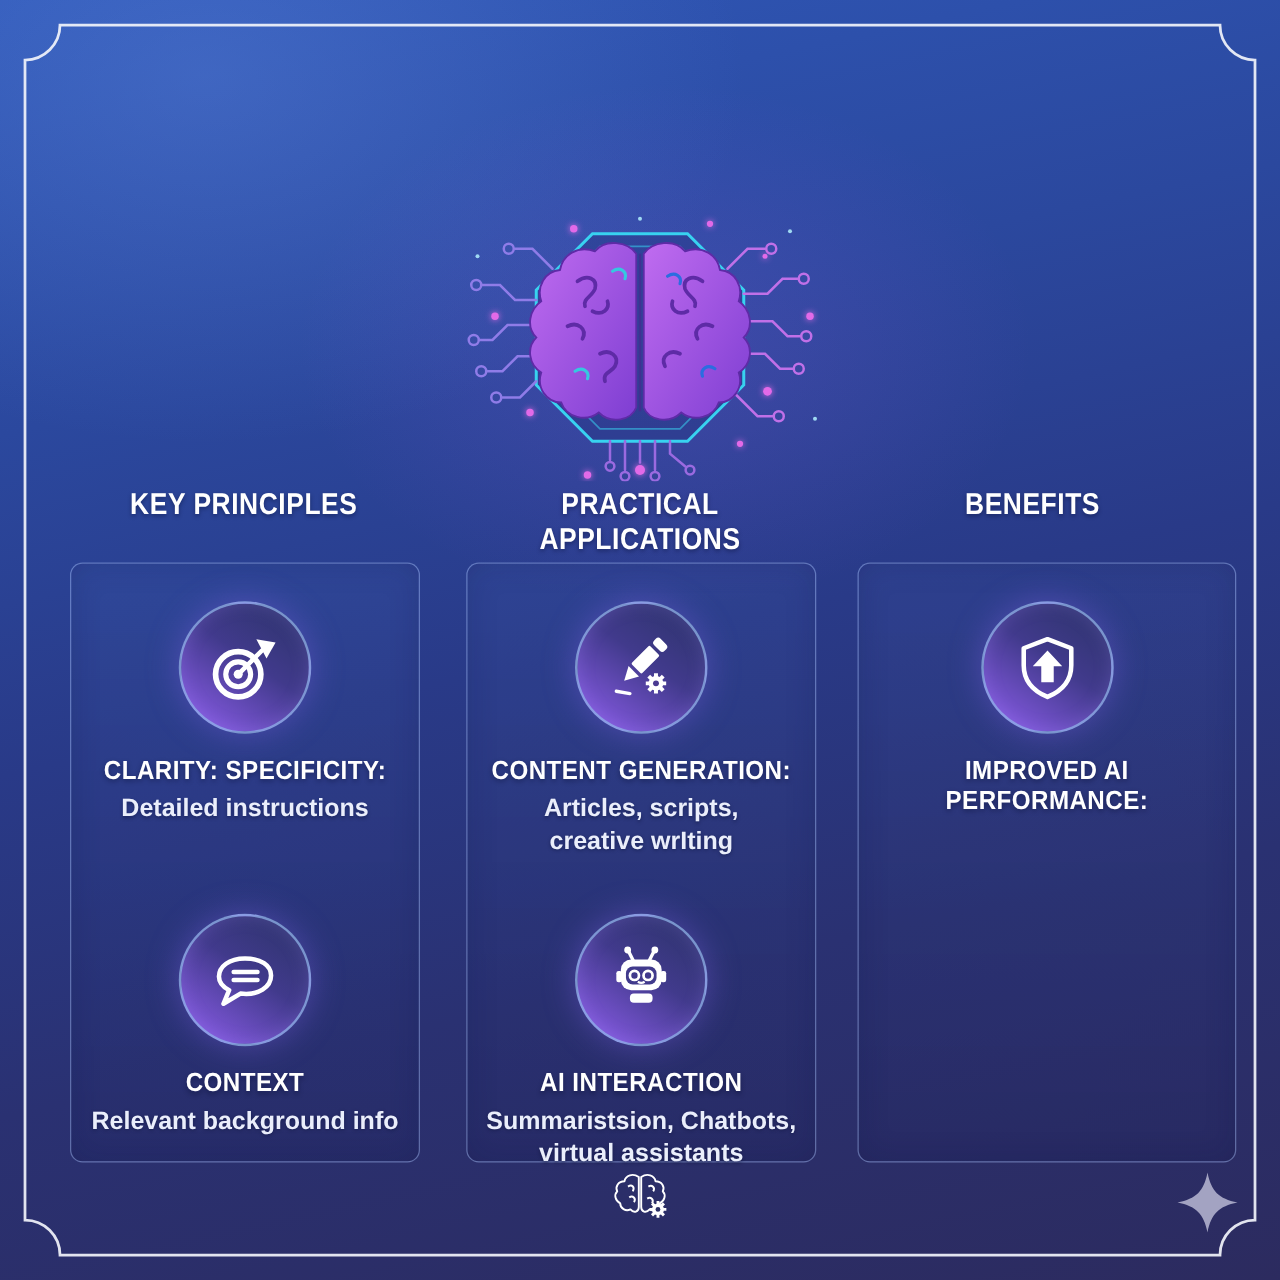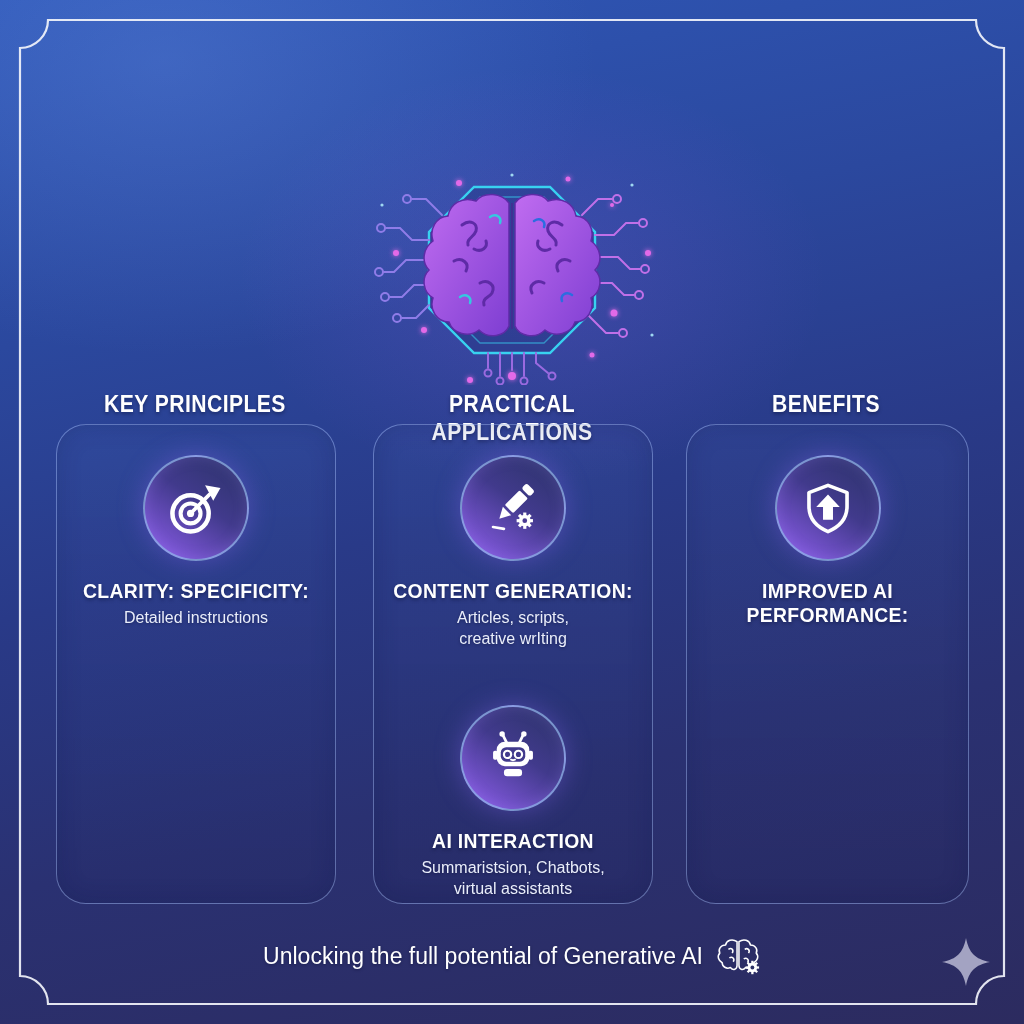--- a/index.html
+++ b/index.html
@@ -11,34 +11,34 @@
       radial-gradient(ellipse 420px 300px at 52% 27%, rgba(150,90,230,0.20), rgba(150,90,230,0) 70%),
       linear-gradient(168deg,#2f58b8 0%,#2b489e 28%,#293a88 50%,#2a3172 72%,#2c2b5f 100%);
   }
   .frame{position:absolute;left:0;top:0;}
   .title{position:absolute;top:56px;left:0;width:100%;text-align:center;}
   .t-line{font-size:43px;font-weight:700;letter-spacing:.5px;line-height:1.22;
     transform:scaleX(.87);transform-origin:50% 50%;text-shadow:0 2px 5px rgba(5,10,40,.45);}
   .brainchip{position:absolute;left:362px;top:165px;}
   .col-header{position:absolute;top:390px;width:280px;text-align:center;font-size:24px;
     font-weight:700;letter-spacing:.5px;transform:scaleX(.88);text-shadow:0 2px 4px rgba(5,10,40,.4);}
-  .card{position:absolute;top:424px;height:478px;border-radius:30px;
+  .card{position:absolute;top:450px;height:478px;border-radius:10px;
     border:1.5px solid rgba(175,200,255,.42);
     background:linear-gradient(180deg,rgba(120,150,230,.07),rgba(20,25,80,.12));
     box-shadow:0 0 24px rgba(10,15,60,.18) inset;}
   .item{position:absolute;left:0;right:0;text-align:center;}
   .item-1{top:30px;} .item-2{top:280px;}
   .circle{width:102px;height:102px;border-radius:50%;margin:0 auto 18px auto;
     display:flex;align-items:center;justify-content:center;
     background:linear-gradient(215deg,#2e346e 8%,#413a8c 45%,#7b55d4 85%,#9a6ee8 100%);
     border:2px solid rgba(145,180,235,.75);
     box-shadow:0 0 26px rgba(125,95,225,.45), inset 0 0 14px rgba(170,140,255,.22);}
   .item-title{font-size:21px;font-weight:700;letter-spacing:.4px;transform:scaleX(.92);
     text-shadow:0 2px 4px rgba(5,10,40,.4);}
-  .item-sub{margin-top:5px;font-size:16px;font-weight:400;color:#eaeefb;line-height:1.3;
+  .item-sub{margin-top:5px;font-size:20px;font-weight:700;color:#eaeefb;line-height:1.3;
     white-space:pre-line;text-shadow:0 1px 3px rgba(5,10,40,.4);}
   .footer{position:absolute;top:936px;left:0;width:100%;display:flex;align-items:center;
     justify-content:center;gap:12px;}
   .footer-text{font-size:23px;font-weight:400;text-shadow:0 1px 3px rgba(5,10,40,.4);}
   .sparkle{position:absolute;left:940px;top:936px;}
 </style>
 </head>
 <body>
 
 <div class="canvas">
@@ -162,20 +162,31 @@
               <circle cx="26" cy="38" r="11" stroke-width="4.5"></circle>
           </g>
           <circle cx="26" cy="38" r="4" fill="#fff"></circle>
           <line x1="26" y1="38" x2="47" y2="17" stroke="#fff" stroke-width="4" stroke-linecap="round"></line>
           <polygon points="42,7 59,10 51,24" fill="#fff"></polygon>
         </svg>
       </div>
       <div class="item-title">CLARITY: SPECIFICITY:</div>
       <div class="item-sub">Detailed instructions</div>
     </div>
+    <div class="item item-2">
+      <div class="circle">
+        <svg width="58" height="58" viewBox="0 0 64 64">
+          <path d="M32 13 C18 13 9 20 9 29 C9 34 12 38 18 41 L13 53 L28 44 C44 46 55 38 55 28 C55 19 46 13 32 13 Z" fill="none" stroke="#fff" stroke-width="4" stroke-linejoin="round"></path>
+          <line x1="22" y1="25" x2="43" y2="25" stroke="#fff" stroke-width="4" stroke-linecap="round"></line>
+          <line x1="22" y1="32" x2="43" y2="32" stroke="#fff" stroke-width="4" stroke-linecap="round"></line>
+        </svg>
+      </div>
+      <div class="item-title">CONTEXT</div>
+      <div class="item-sub">Relevant background info</div>
+    </div>
   </div>
 
   <div class="card" style="left:373px;width:278px;">
     <div class="item item-1">
       <div class="circle">
         <svg width="58" height="58" viewBox="0 0 64 64">
           <g transform="rotate(45 30 30)" fill="#fff">
             <rect x="24" y="0" width="13" height="8" rx="3"></rect>
             <rect x="24" y="11" width="13" height="23" rx="1.5"></rect>
             <polygon points="24,37 37,37 30.5,49"></polygon>
@@ -211,34 +222,33 @@
           <path d="M29 33.5 Q32 35.5 35 33.5" fill="none" stroke="#fff" stroke-width="2"></path>
           <rect x="22" y="44" width="20" height="8" rx="3.5" fill="#fff"></rect>
         </svg>
       </div>
       <div class="item-title">AI INTERACTION</div>
       <div class="item-sub">Summaristsion, Chatbots,
 virtual assistants</div>
     </div>
   </div>
 
-  <div class="card" style="left:686px;width:281px;">
+  <div class="card" style="left:686px;width:281px;padding-left:20px;">
     <div class="item item-1">
       <div class="circle">
         <svg width="58" height="58" viewBox="0 0 64 64">
           <path d="M32 7 L53 15 V30 C53 44 44 53 32 58 C20 53 11 44 11 30 V15 Z" fill="none" stroke="#fff" stroke-width="4" stroke-linejoin="round"></path>
           <polygon points="32,17 45,31 37.5,31 37.5,45 26.5,45 26.5,31 19,31" fill="#fff"></polygon>
         </svg>
       </div>
       <div class="item-title">IMPROVED AI PERFORMANCE:</div>
     </div>
   </div>
 
   <div class="footer">
-    <span class="footer-text">Unlocking the full potential of Generative AI</span>
     <svg width="46" height="40" viewBox="0 0 48 40">
       <g fill="none" stroke="#fff" stroke-width="1.6" stroke-linejoin="round">
         <path d="M23 5 C18 1.5 12 3.5 11 8.5 C6 8.5 3 13 5 17 C2 20 3.5 25 7.5 27 C7.5 31 12 34 16 32 C19 35.5 23 34 23 30 Z"></path>
         <path d="M25 5 C30 1.5 36 3.5 37 8.5 C42 8.5 45 13 43 17 C46 20 44.5 25 40.5 27 C40.5 31 36 34 32 32 C29 35.5 25 34 25 30 Z"></path>
         <path d="M14 13 C17 11 20 13 18 17"></path>
           <path d="M31 13 C34 11 37 14 35 17"></path>
         <path d="M15 22 C18 20 21 23 19 26"></path>
           <path d="M30 23 C33 21 36 24 34 27"></path>
       </g>
       <g stroke="#fff" stroke-width="2.4">

